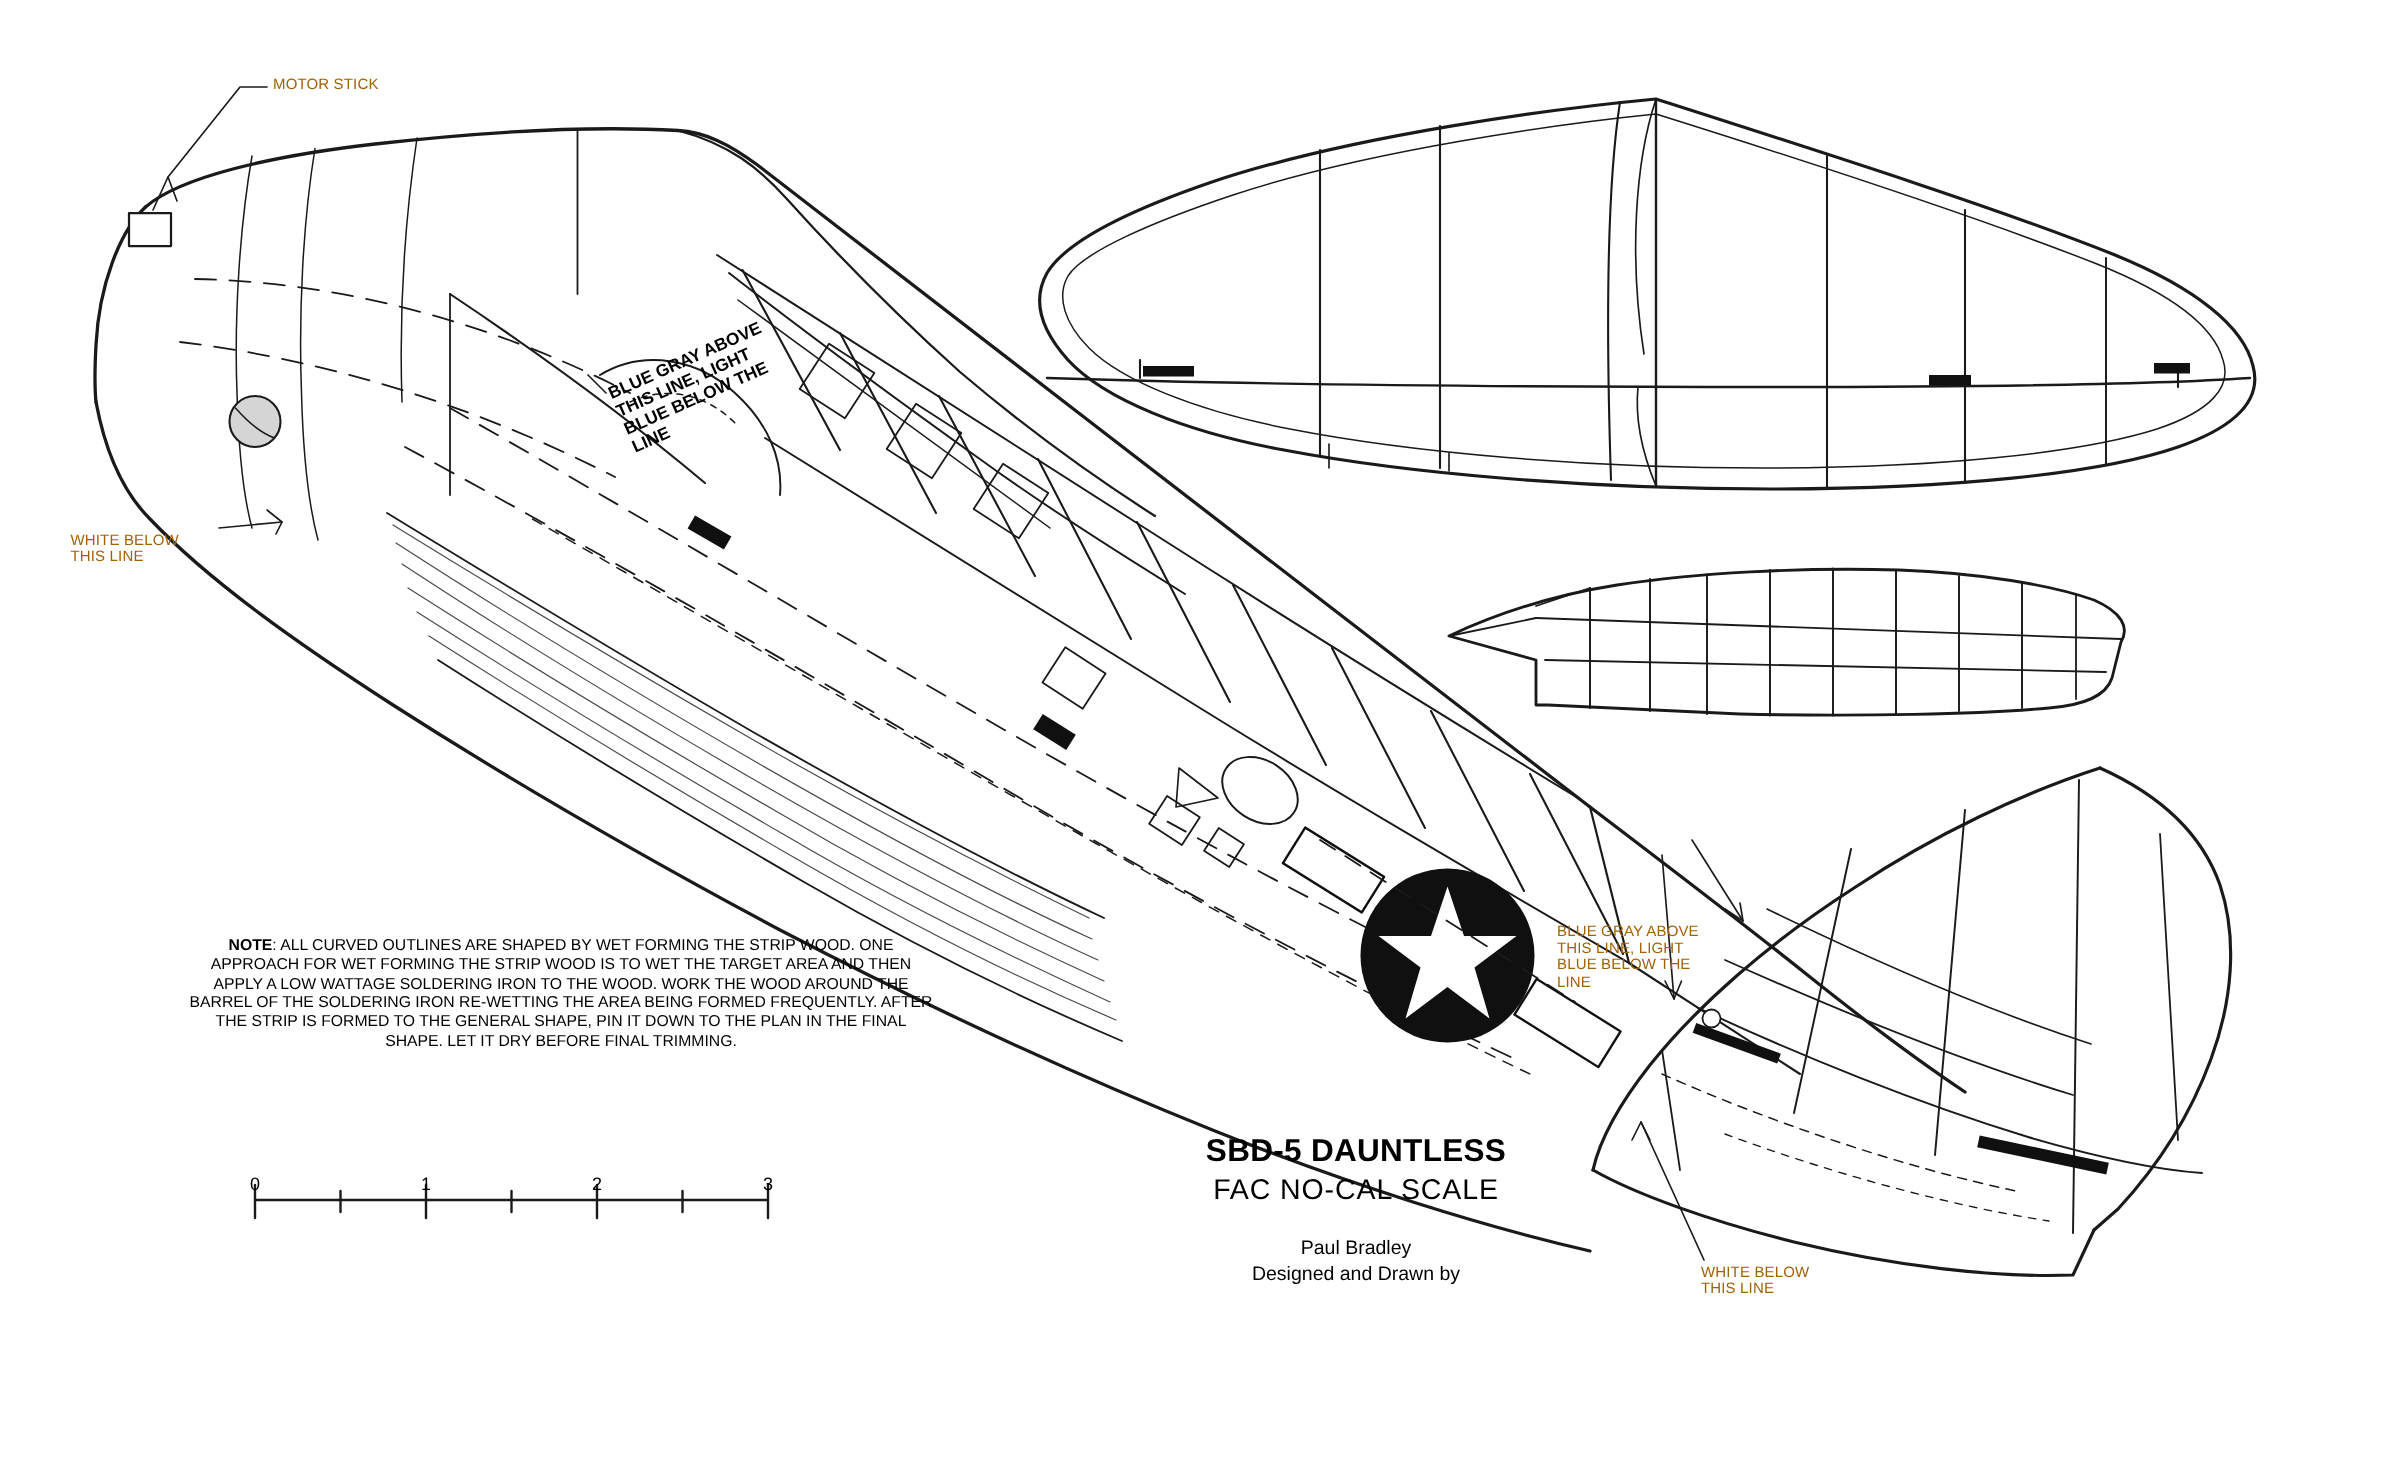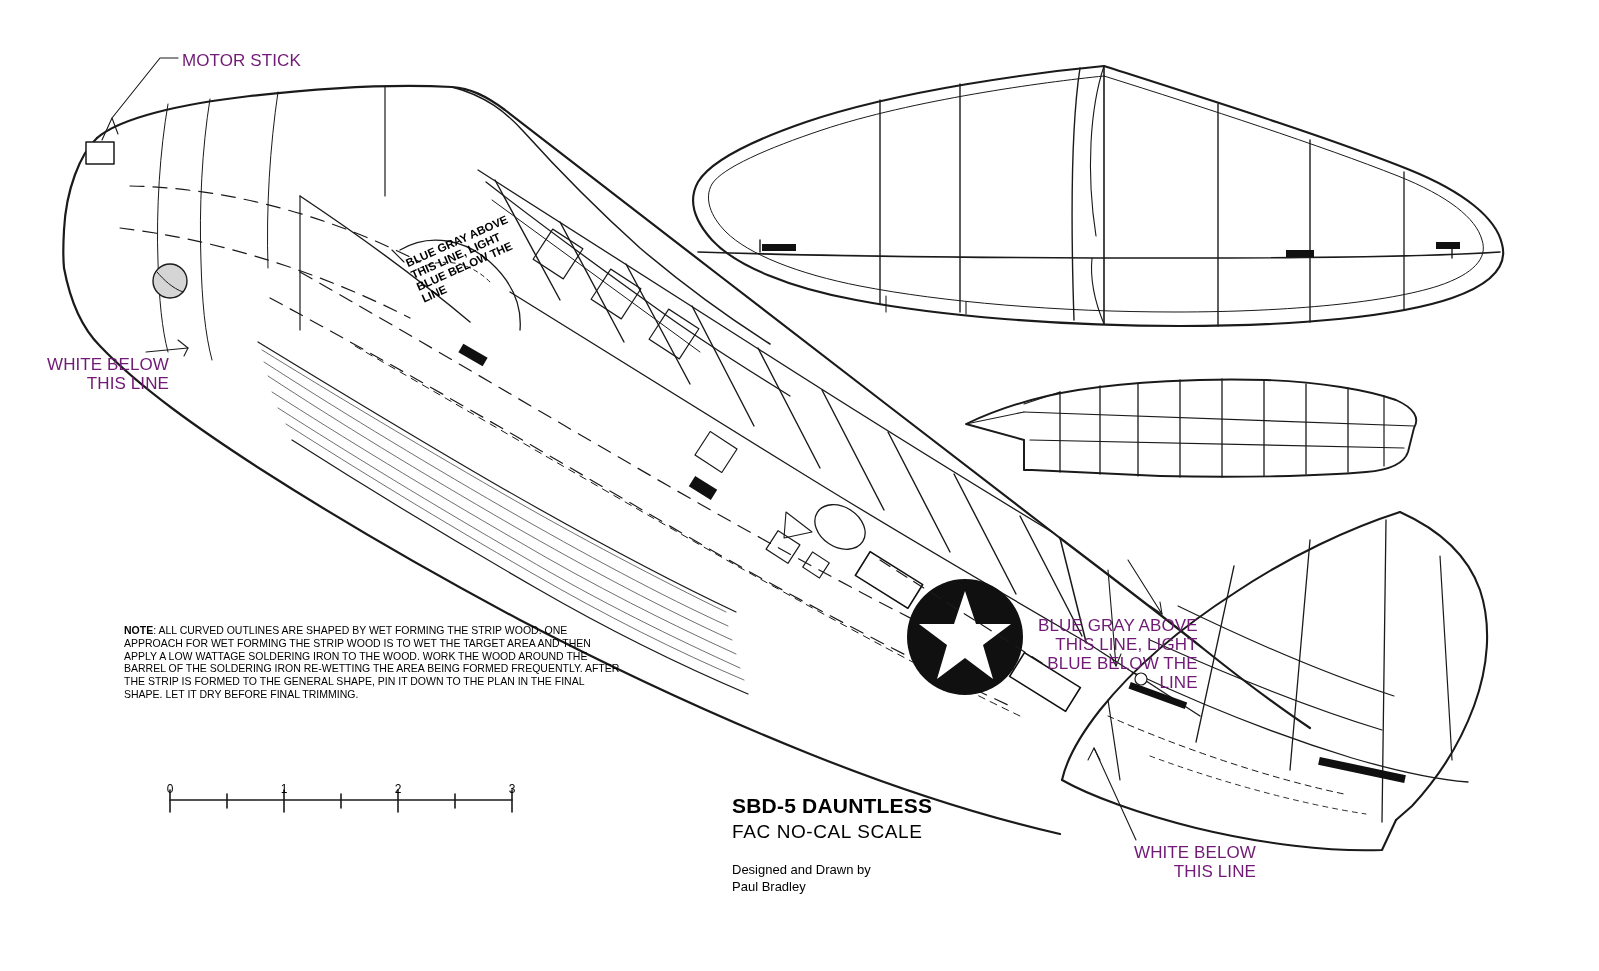--- a/index.html
+++ b/index.html
@@ -21,44 +21,42 @@
   #plan-svg {
     position: absolute;
     left: 0;
     top: 0;
     width: 1599px;
     height: 971px;
   }
   .lbl {
     position: absolute;
     font-family: "Liberation Sans", sans-serif;
-    font-size: 17px;
+    font-size: 10px;
     line-height: 1.12;
     letter-spacing: 0.1px;
     white-space: pre-line;
-    color: #701a75;
-    text-align: right;
+    color: #a16207;
   }
   #note {
     position: absolute;
     left: 124px;
     top: 624px;
     width: 500px;
     font-size: 10.5px;
     line-height: 1.22;
-    text-align: left;
+    text-align: center;
   }
   #note b { font-weight: bold; }
   #titleblock {
     position: absolute;
-    left: 732px;
+    left: 684px;
     top: 756px;
     width: 440px;
-    text-align: left;
-    margin-top: 38px;
+    text-align: center;
   }
   #titleblock .t1 {
     font-size: 21px;
     font-weight: bold;
     letter-spacing: 0.2px;
   }
   #titleblock .t2 {
     font-size: 19px;
     letter-spacing: 0.6px;
     margin-top: 3px;
@@ -379,22 +377,22 @@
 LINE</div>
 
   <div id="note">
     <b>NOTE</b><span>: ALL CURVED OUTLINES ARE SHAPED BY WET FORMING THE STRIP WOOD. ONE APPROACH FOR WET FORMING THE STRIP WOOD IS TO WET THE TARGET AREA AND THEN APPLY A LOW WATTAGE SOLDERING IRON TO THE WOOD. WORK THE WOOD AROUND THE BARREL OF THE SOLDERING IRON RE-WETTING THE AREA BEING FORMED FREQUENTLY. AFTER THE STRIP IS FORMED TO THE GENERAL SHAPE, PIN IT DOWN TO THE PLAN IN THE FINAL SHAPE. LET IT DRY BEFORE FINAL TRIMMING.</span>
   </div>
 
   <div id="titleblock">
     <div class="t1">SBD-5 DAUNTLESS</div>
     <div class="t2">FAC NO-CAL  SCALE</div>
     <div class="t3">
+      <div>Paul Bradley</div>
       <div>Designed and Drawn by</div>
-      <div>Paul Bradley</div>
     </div>
   </div>
 
   <div id="scalebar">
     <div class="numrow">
       <span style="left:2px;">0</span>
       <span style="left:116px;">1</span>
       <span style="left:230px;">2</span>
       <span style="left:344px;">3</span>
     </div>

